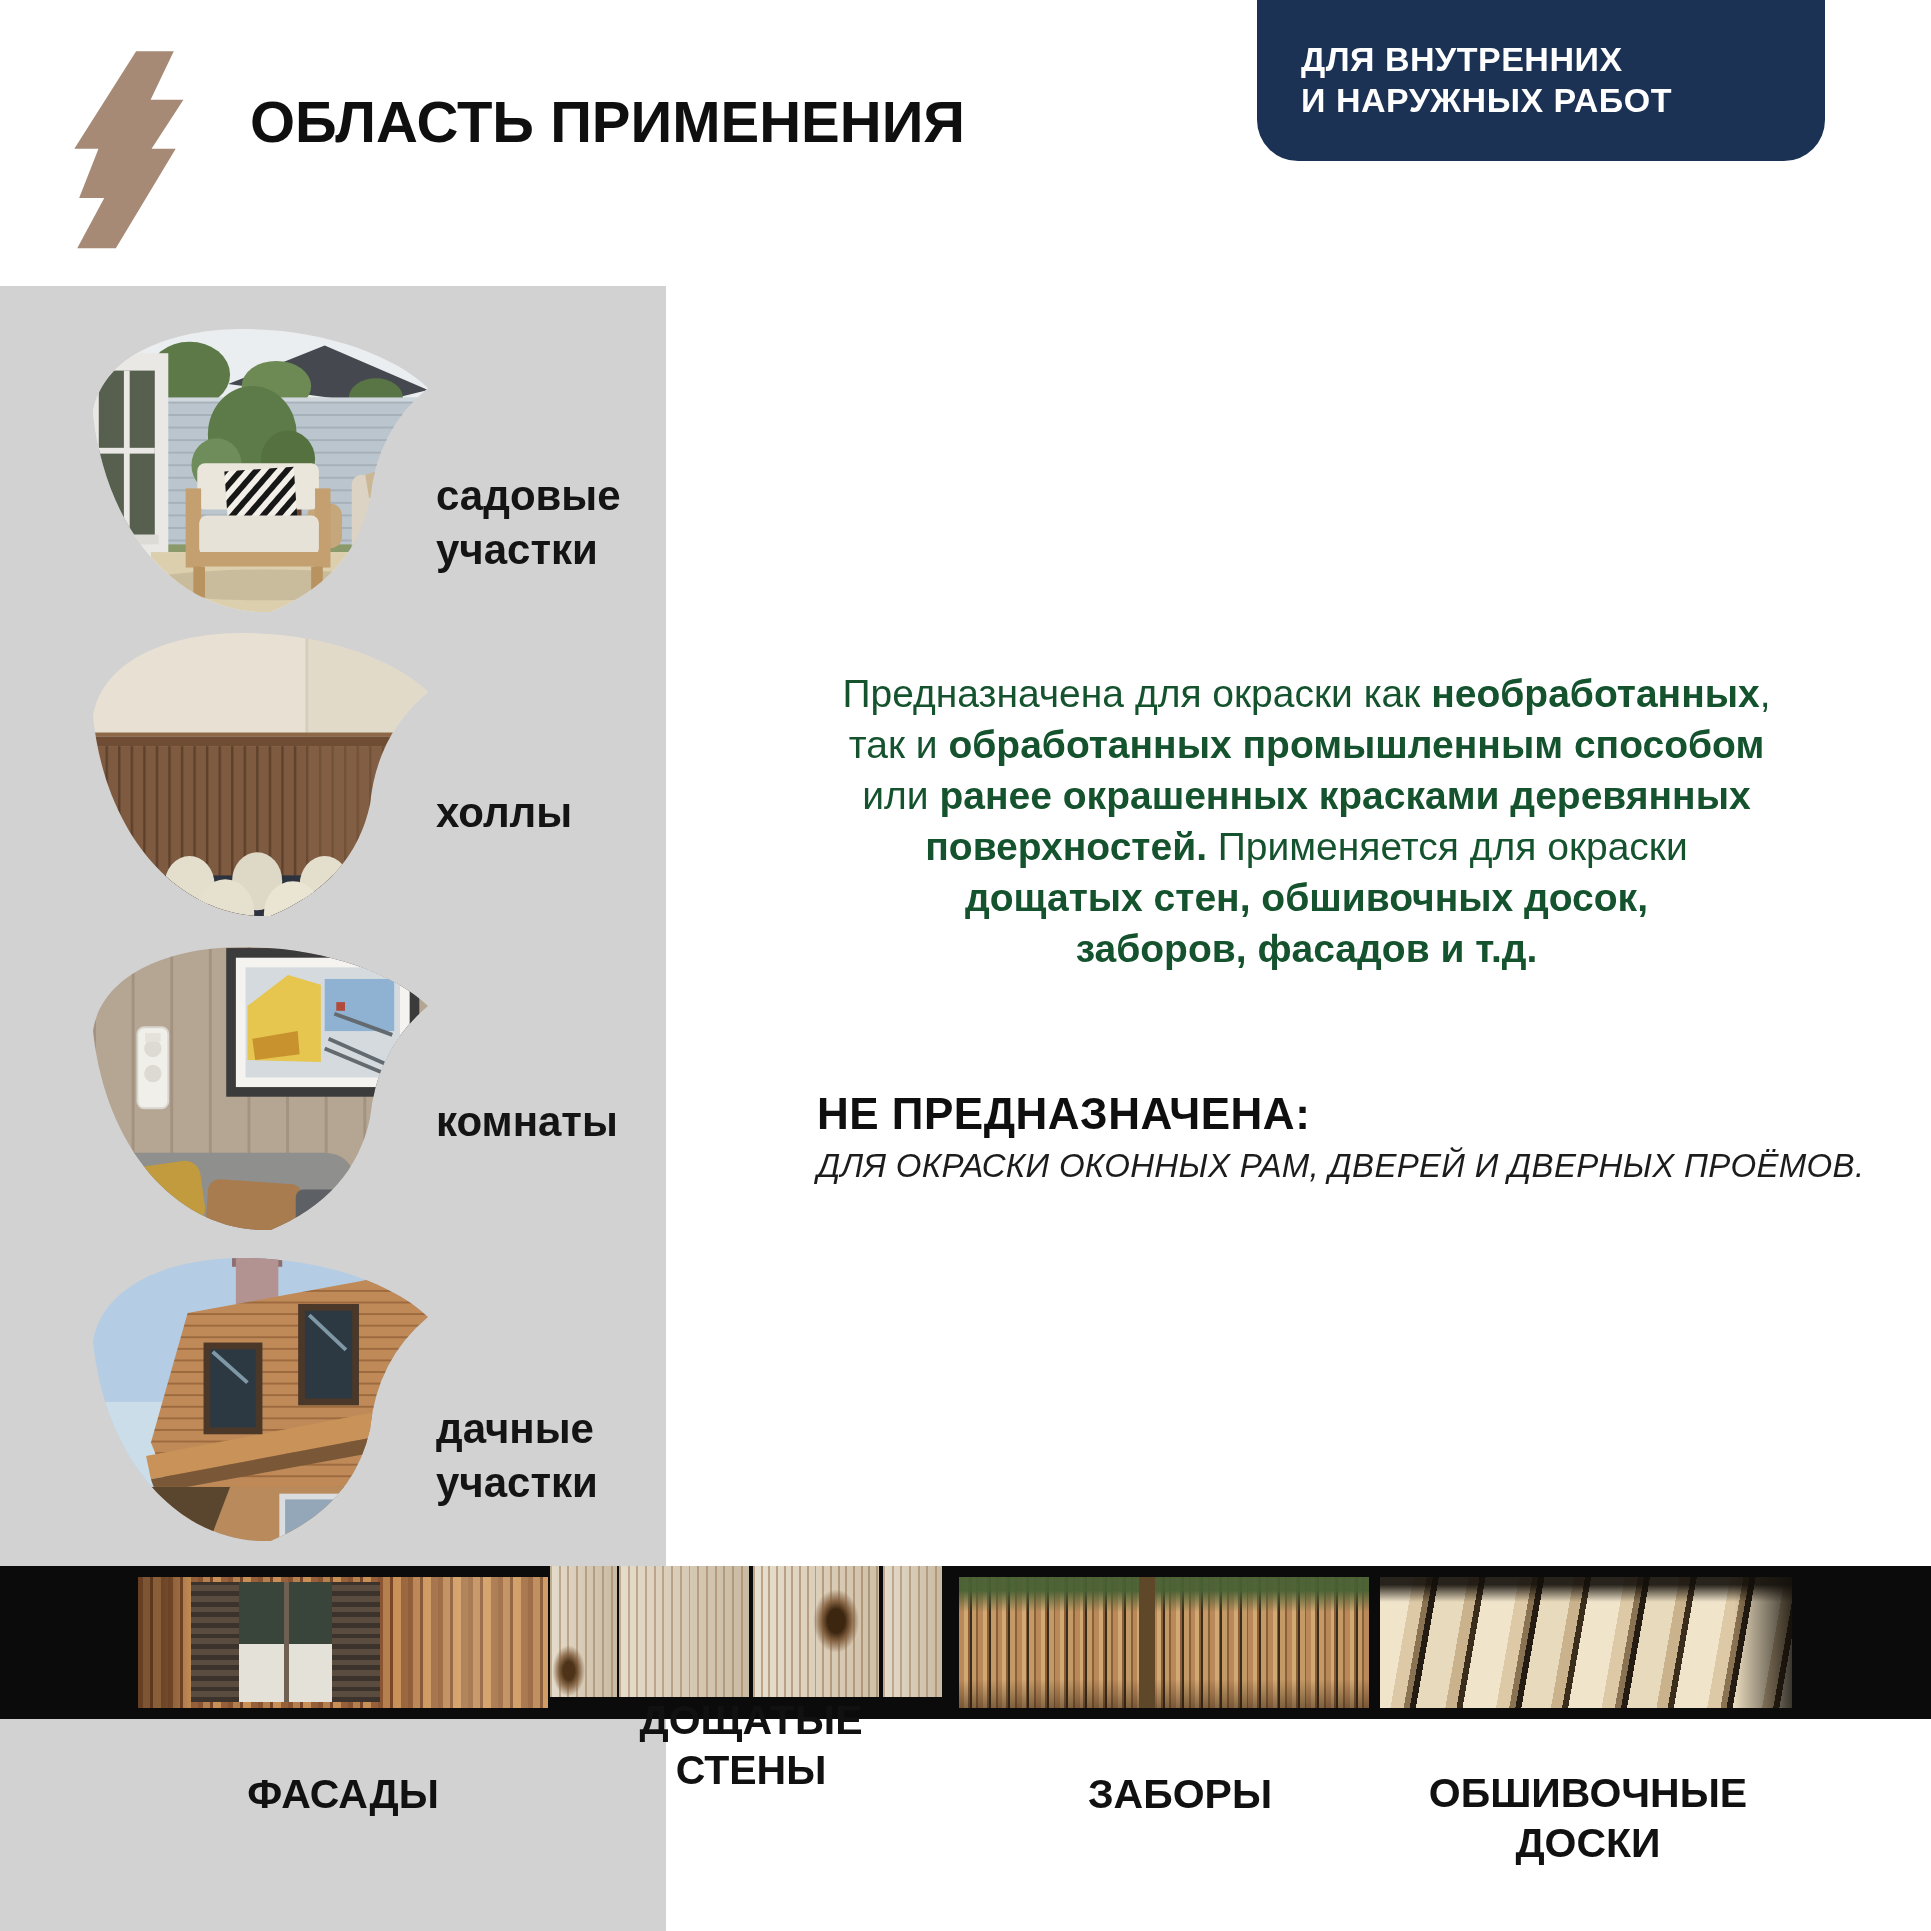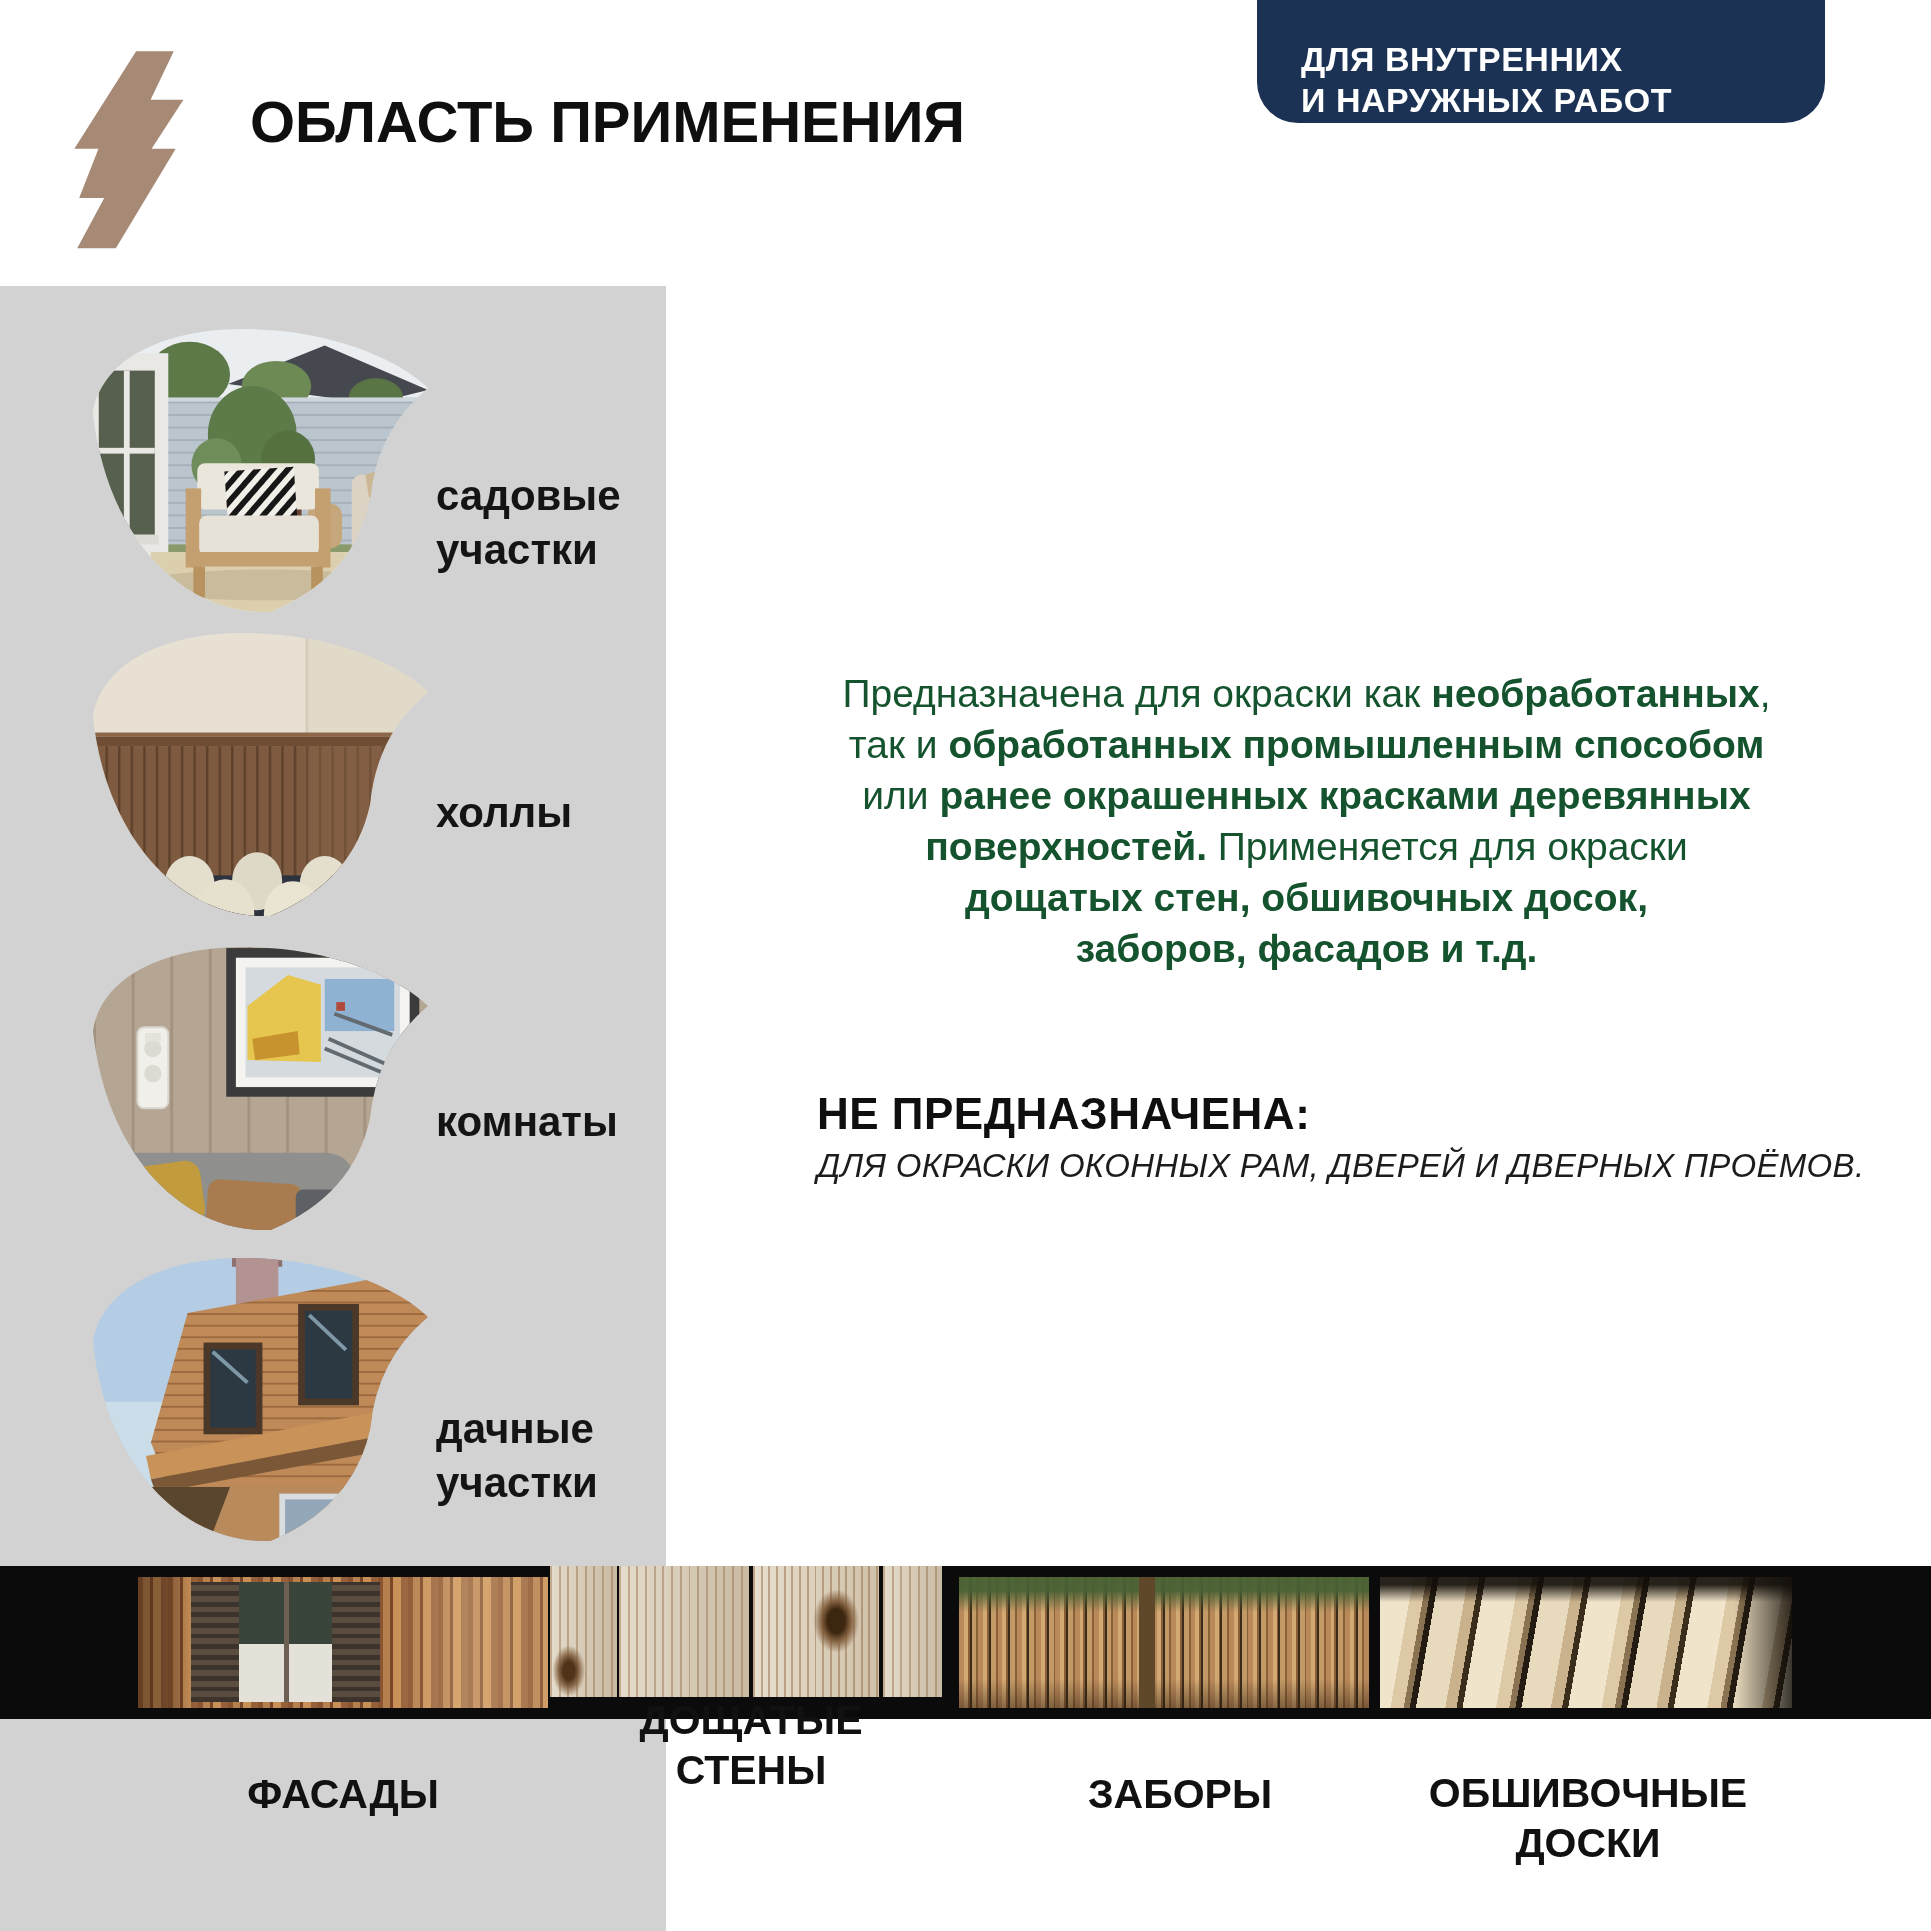--- a/index.html
+++ b/index.html
@@ -3,21 +3,21 @@
 <meta charset="utf-8">
 <style>
   html,body{margin:0;padding:0;}
   body{width:1931px;height:1931px;position:relative;background:#ffffff;
        font-family:"Liberation Sans","DejaVu Sans",sans-serif;color:#0f0f0f;
        -webkit-font-smoothing:antialiased;}
   .abs{position:absolute;}
 
   
   #page-title{left:220px;top:93px;font-size:58px;font-weight:700;line-height:1;letter-spacing:0;margin-left:30px;}
-  #badge{left:1257px;top:0;width:568px;height:123px;background:#1c3254;
+  #badge{left:1257px;top:0;width:568px;height:161px;background:#1c3254;
          border-radius:0 0 41px 41px;box-sizing:border-box;padding:39px 0 0 44px;}
   #badge .bl{color:#ffffff;font-size:34px;font-weight:700;line-height:41px;letter-spacing:0.5px;}
 
   
   #gray-panel{left:0;top:286px;width:666px;height:1645px;background:#d2d2d2;}
 
   .blob{left:93px;width:335px;height:286px;}
   .side-label{left:436px;font-size:42px;font-weight:700;line-height:54px;color:#141414;}
 
   

